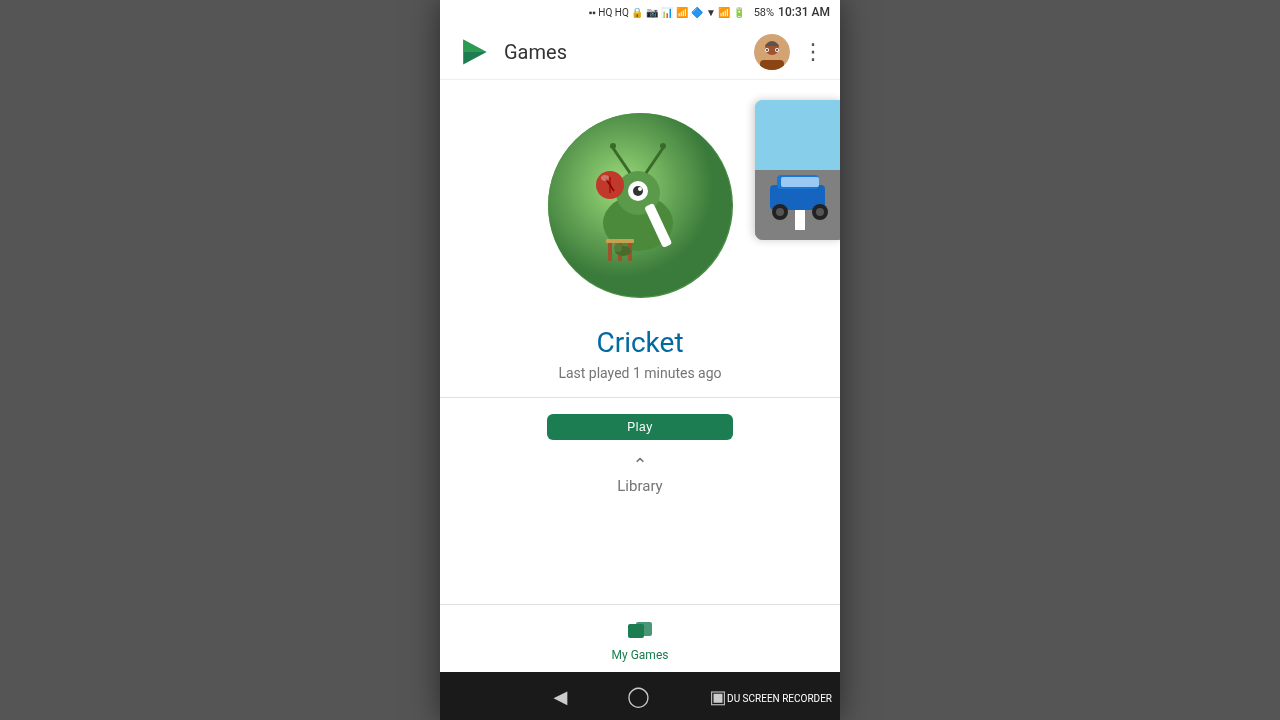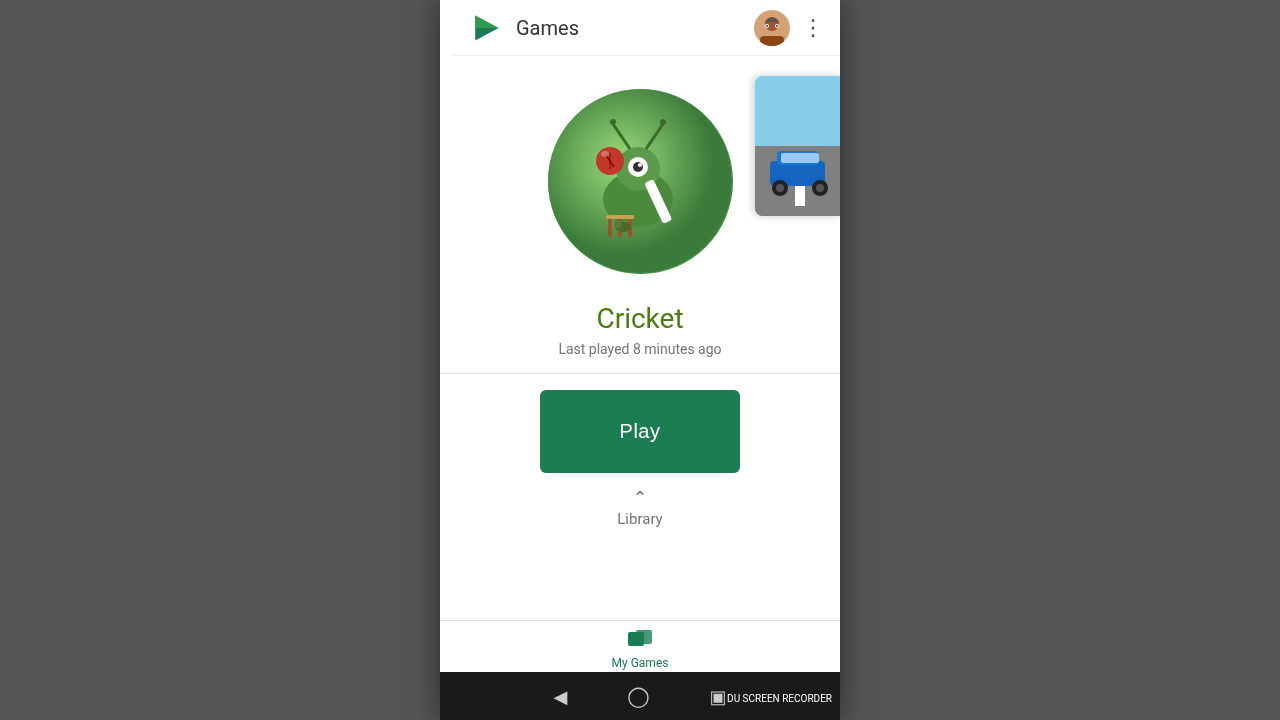--- a/index.html
+++ b/index.html
@@ -43,21 +43,20 @@
 
     
     .top-bar {
       height: 56px;
       background: #fff;
       display: flex;
       align-items: center;
       padding: 0 16px;
       border-bottom: 1px solid #eee;
       gap: 12px;
-      margin-left: 12px;
     }
     .play-games-logo {
       width: 36px;
       height: 36px;
     }
     .top-bar-title {
       font-size: 20px;
       color: #333;
       font-weight: 400;
       flex: 1;
@@ -132,21 +131,21 @@
       width: 100%;
       height: 100%;
       background: linear-gradient(160deg, #87ceeb 0%, #87ceeb 50%, #888 50%, #888 100%);
       position: relative;
     }
 
     
     .game-title {
       font-size: 28px;
       font-weight: 400;
-      color: #4d7c0f;
+      color: #0369a1;
       margin-top: 16px;
       text-align: center;
     }
     .game-subtitle {
       font-size: 14px;
       color: #757575;
       margin-top: 6px;
       text-align: center;
     }
 
@@ -157,22 +156,22 @@
       background: #e0e0e0;
       margin: 16px 0;
     }
 
     
     .play-btn {
       background: #1b7d51;
       color: #fff;
       border: none;
       border-radius: 6px;
-      padding: 30px 80px;
-      font-size: 20px;
+      padding: 6px 80px;
+      font-size: 12px;
       font-weight: 500;
       cursor: pointer;
       letter-spacing: 0.5px;
     }
 
     
     .library-row {
       display: flex;
       flex-direction: column;
       align-items: center;
@@ -185,21 +184,21 @@
       color: #757575;
       margin-bottom: 2px;
     }
     .library-label {
       font-size: 15px;
       color: #757575;
     }
 
     
     .bottom-nav {
-      height: 52px;
+      height: 68px;
       background: #fff;
       border-top: 1px solid #e0e0e0;
       display: flex;
       align-items: flex-end;
     }
     .nav-item {
       flex: 1;
       display: flex;
       flex-direction: column;
       align-items: center;
@@ -254,20 +253,27 @@
     .play-games-icon svg {
       width: 36px;
       height: 36px;
     }
   </style>
 </head>
 <body>
 
 <div class="screen-wrapper">
 
+  <div class="status-bar">
+    <span style="font-size:10px; margin-right:4px;">
+      ▪▪ HQ HQ 🔒 📷 📊 📶 🔷 ▼ 📶 🔋
+    </span>
+    <span>58%</span>
+    <span class="status-time">10:31 AM</span>
+  </div>
 
   <div class="top-bar">
     <div class="play-games-logo play-games-icon">
       <svg viewBox="0 0 40 40" xmlns="http://www.w3.org/2000/svg">
 
         <polygon points="8,6 34,20 8,34" fill="#1b7d51"></polygon>
         <polygon points="8,6 34,20 8,20" fill="#34a853" opacity="0.7"></polygon>
       </svg>
     </div>
     <span class="top-bar-title">Games</span>
@@ -361,21 +367,21 @@
             <circle cx="65" cy="112" r="4" fill="#555"></circle>
 
             <rect x="26" y="77" width="38" height="10" rx="2" fill="#bbdefb" opacity="0.8"></rect>
           </svg>
         </div>
       </div>
     </div>
 
     <div class="game-title">Cricket</div>
 
-    <div class="game-subtitle">Last played 8 minutes ago</div>
+    <div class="game-subtitle">Last played 1 minutes ago</div>
 
     <div class="divider"></div>
 
     <button class="play-btn">Play</button>
 
     <div class="library-row">
       <span class="chevron-up">⌃</span>
       <span class="library-label">Library</span>
     </div>
 

